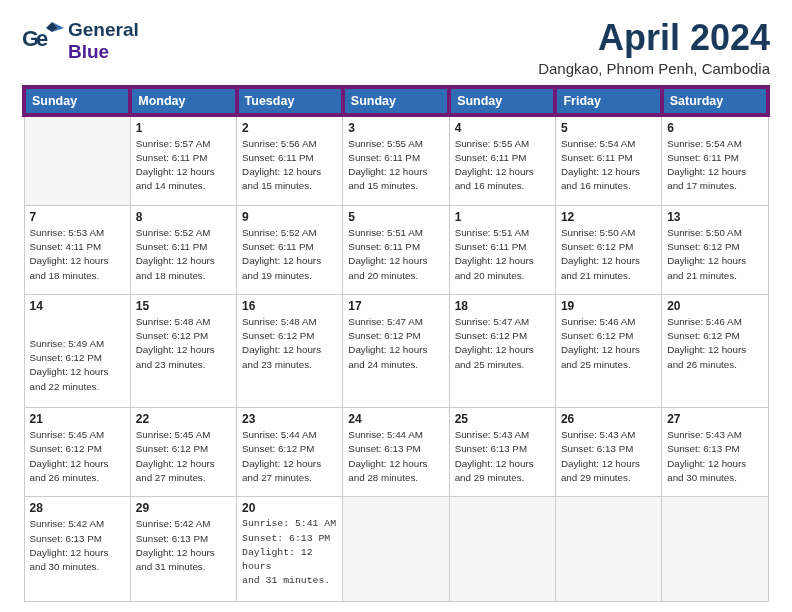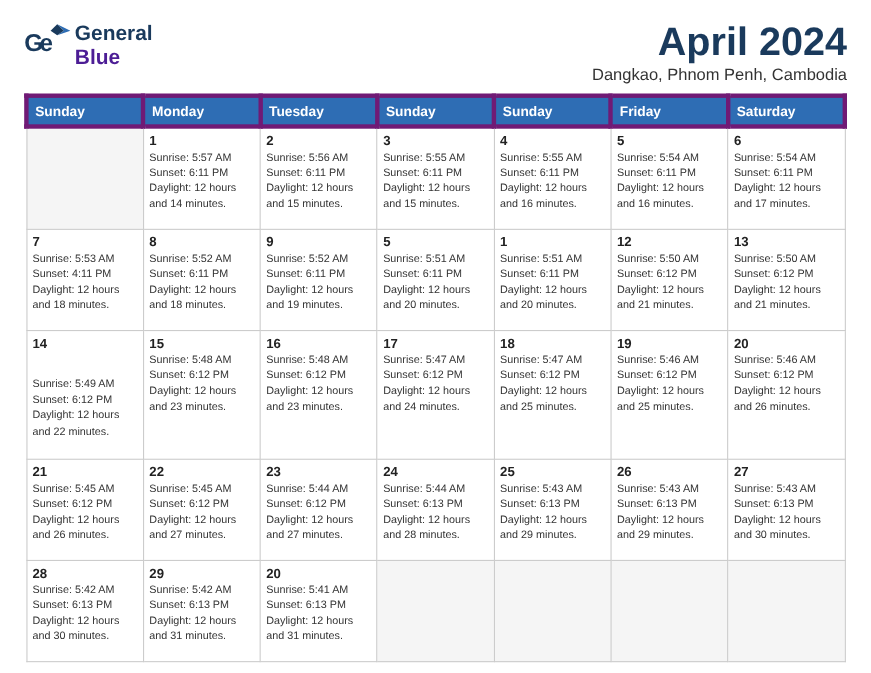--- a/index.html
+++ b/index.html
@@ -340,21 +340,21 @@
           </td>
           <td>
             <span class="day-num">29</span>
             <div class="day-info" style="white-space: pre-line;">Sunrise: 5:42 AM
 Sunset: 6:13 PM
 Daylight: 12 hours
 and 31 minutes.</div>
           </td>
           <td>
             <span class="day-num">20</span>
-            <div class="day-info" style="white-space: pre-line;">Sunrise: 5:41 AM
+            <div class="day-info" style="white-space: pre-line; font-family: Liberation Mono, monospace;">Sunrise: 5:41 AM
 Sunset: 6:13 PM
 Daylight: 12 hours
 and 31 minutes.</div>
           </td>
           <td class="empty"></td>
           <td class="empty"></td>
           <td class="empty"></td>
           <td class="empty"></td>
         </tr>
       </tbody>

